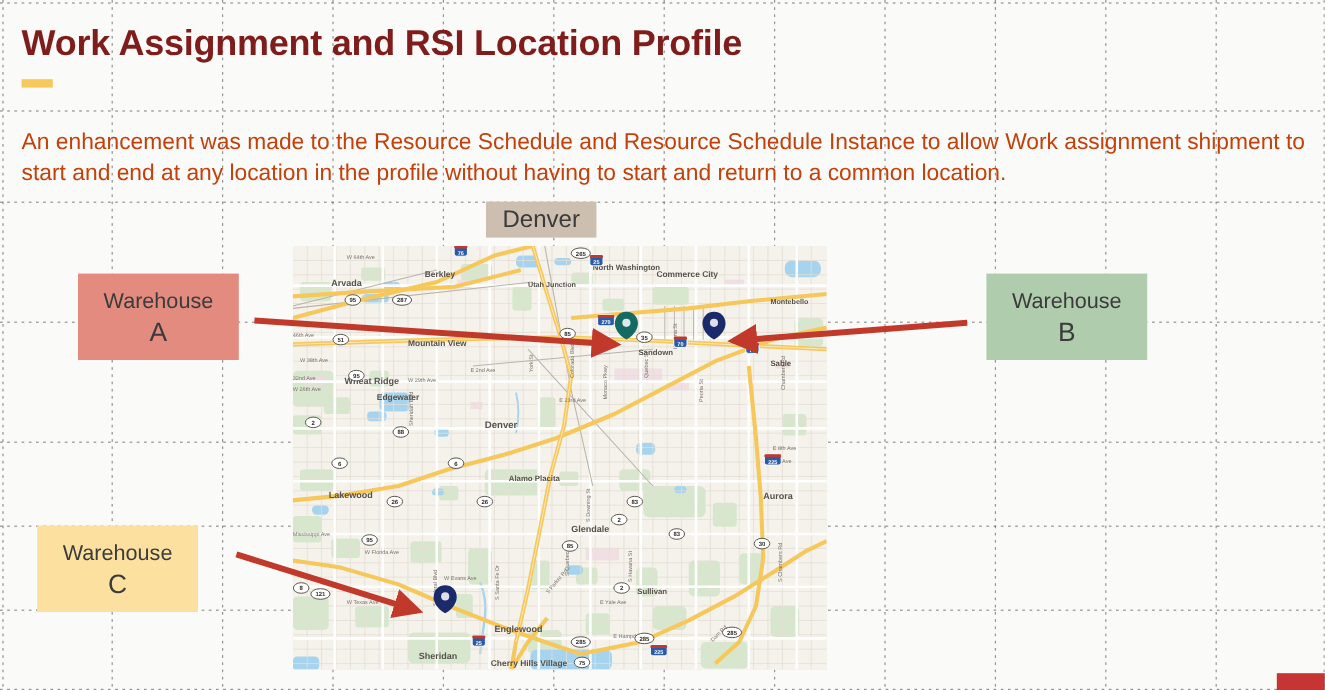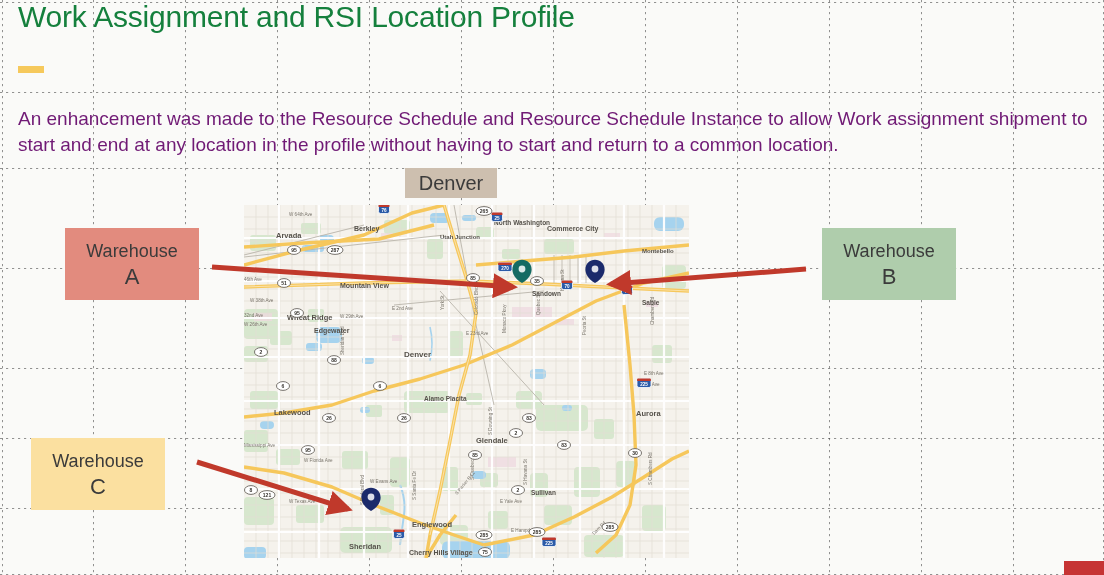--- a/index.html
+++ b/index.html
@@ -21,24 +21,24 @@
     left: 0; top: 0;
     width: 1104px; height: 575px;
     pointer-events: none;
     z-index: 0;
   }
 
   
   #slide-title {
     position: absolute;
     left: 18px;
-    top: 0;
+    top: 20px;
     font-size: 30px;
-    font-weight: normal;
-    color: #15803d;
+    font-weight: bold;
+    color: #7f1d1d;
     letter-spacing: -0.2px;
     z-index: 4;
     white-space: nowrap;
   }
   #title-accent {
     position: absolute;
     left: 18px;
     top: 66px;
     width: 26px;
     height: 7px;
@@ -47,21 +47,21 @@
   }
 
   
   #body-text {
     position: absolute;
     left: 18px;
     top: 106px;
     width: 1076px;
     font-size: 19px;
     line-height: 26px;
-    color: #701a75;
+    color: #c2410c;
     z-index: 4;
   }
 
   
   #map-frame {
     position: absolute;
     left: 244px;
     top: 205px;
     width: 445px;
     height: 353px;

